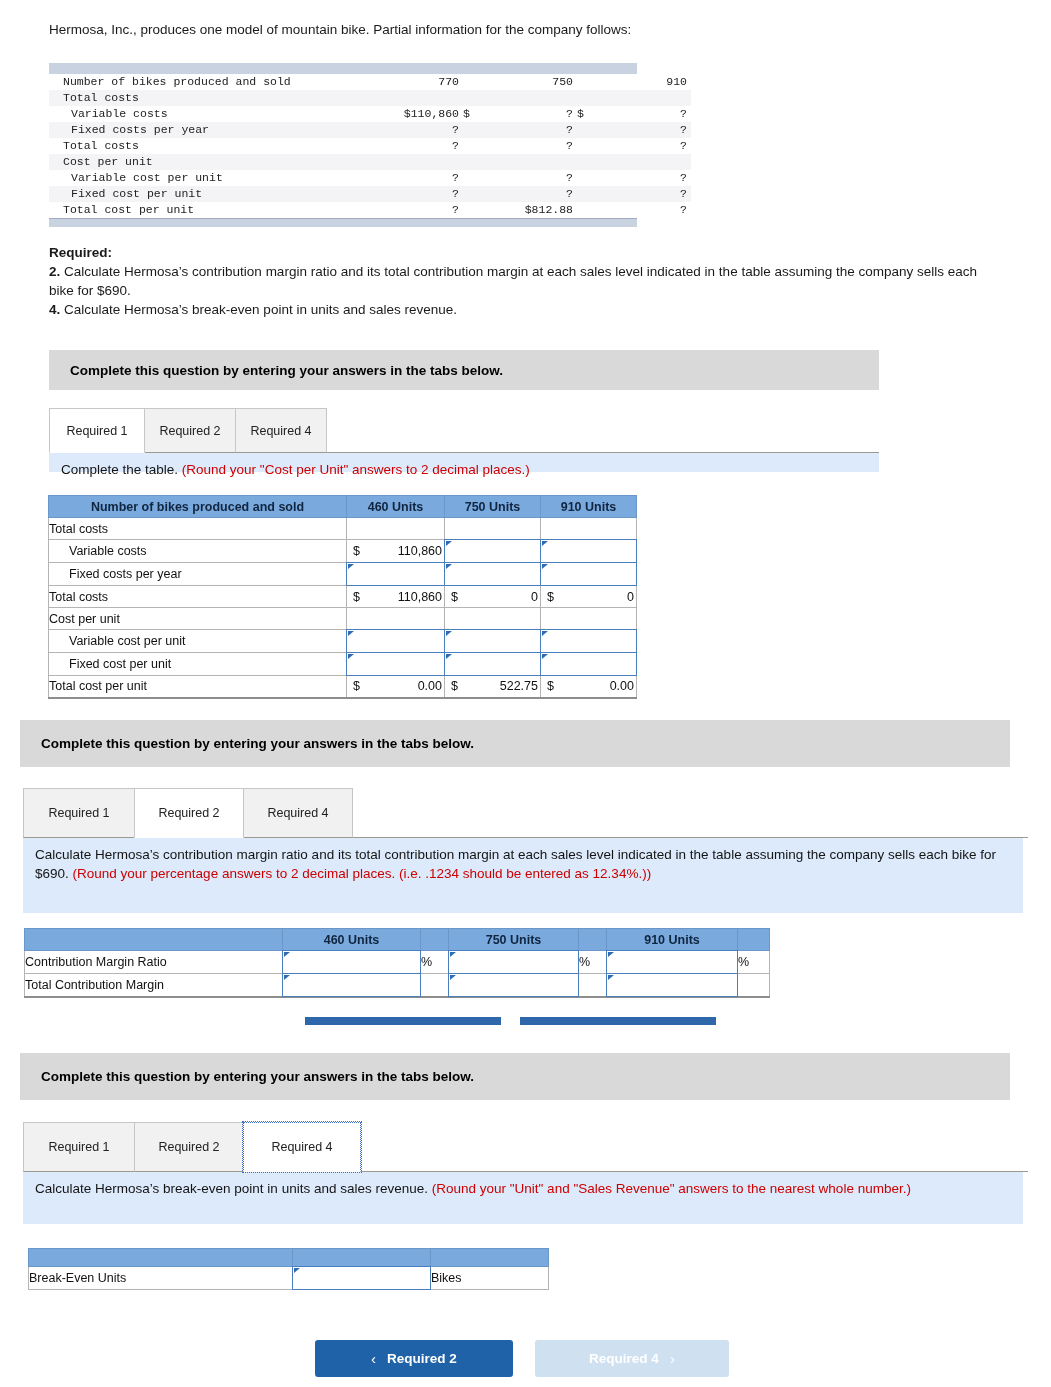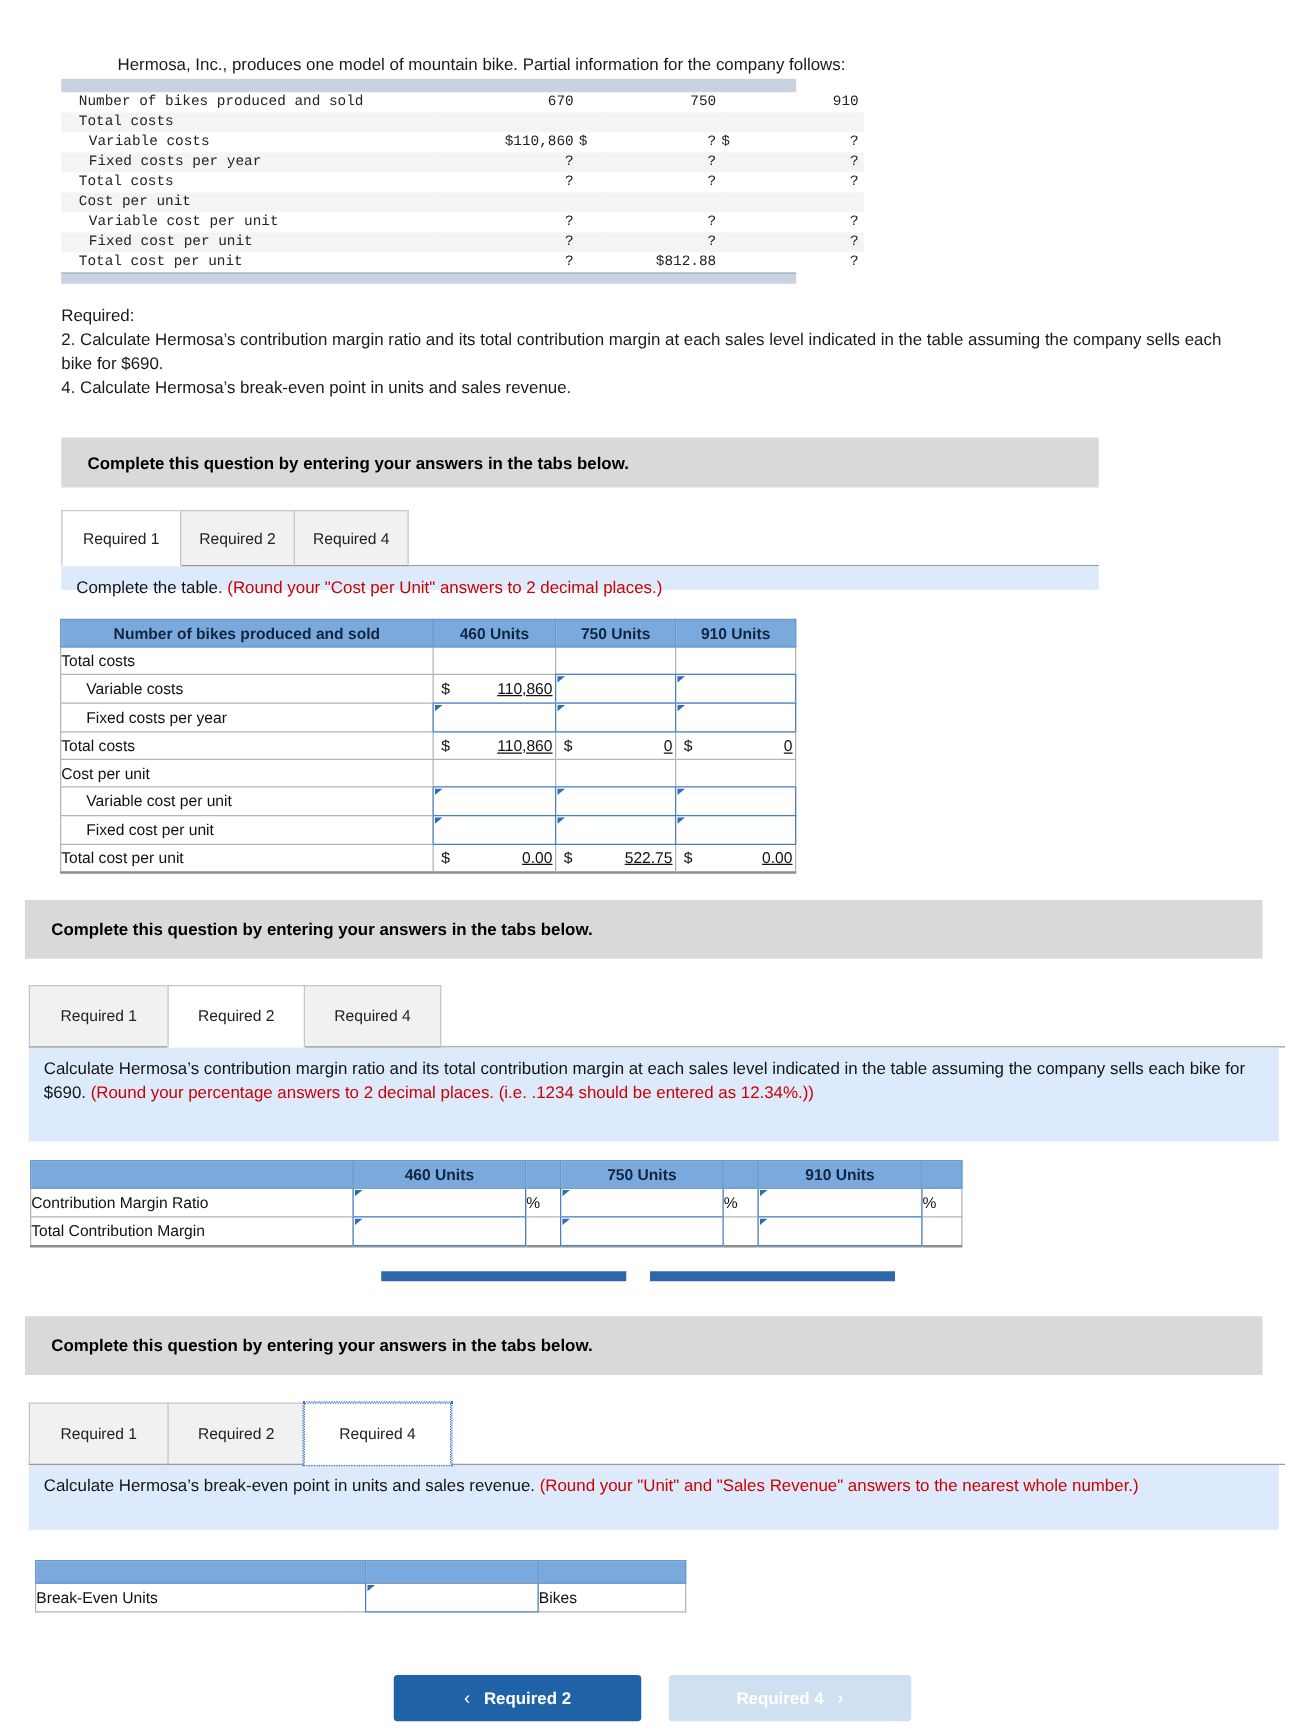--- a/index.html
+++ b/index.html
@@ -16,26 +16,25 @@
     font-family: "Liberation Sans", sans-serif;
     font-size: 13px;
     color: #000000;
     overflow: hidden;
   }
 
   
   .intro {
     position: absolute;
     left: 49px;
-    top: 43px;
+    top: 21px;
     width: 930px;
     font-size: 13.5px;
     line-height: 1.35;
     color: #1a1a1a;
-    margin-left: 45px;
   }
 
   
   .given-wrap {
     position: absolute;
     left: 49px;
     top: 63px;
     width: 588px;
     font-family: "Liberation Mono", monospace;
     font-size: 11.5px;
@@ -79,21 +78,21 @@
   
   .required-block {
     position: absolute;
     left: 49px;
     top: 243px;
     width: 935px;
     font-size: 13.5px;
     line-height: 1.42;
     color: #1a1a1a;
   }
-  .required-block b { font-weight: normal; }
+  .required-block b { font-weight: bold; }
 
   
   .gray-banner {
     background: #d9d9d9;
     font-weight: bold;
     font-size: 13.5px;
     color: #000;
     display: flex;
     align-items: center;
     padding-left: 21px;
@@ -176,21 +175,20 @@
   .cell-money .dollar {
     position: absolute;
     left: 6px;
     top: 50%;
     transform: translateY(-50%);
   }
   .cell-money .amt {
     display: block;
     text-align: right;
     padding-right: 2px;
-    text-decoration: underline;
   }
   .cell-pct { text-align: left; padding-left: 5px; }
   .cell-text { text-align: left; padding-left: 5px; }
 
   
   .inputbox {
     position: relative;
     width: 100%;
     height: 22px;
     border: 1px solid #4a7fbf;
@@ -241,21 +239,21 @@
 
 <div class="intro">Hermosa, Inc., produces one model of mountain bike. Partial information for the company follows:</div>
 
 <div class="given-wrap">
   <div class="given-topbar"></div>
   <table class="given">
     <tbody id="given-body">
         <tr class="plain">
           <td class="g-label">Number of bikes produced and sold</td>
           <td class="g-dollar"></td>
-          <td class="g-num">670</td>
+          <td class="g-num">770</td>
           <td class="g-dollar"></td>
           <td class="g-num">750</td>
           <td class="g-dollar"></td>
           <td class="g-num">910</td>
         </tr>
         <tr class="shade">
           <td class="g-label">Total costs</td>
           <td class="g-dollar"></td>
           <td class="g-num"></td>
           <td class="g-dollar"></td>

